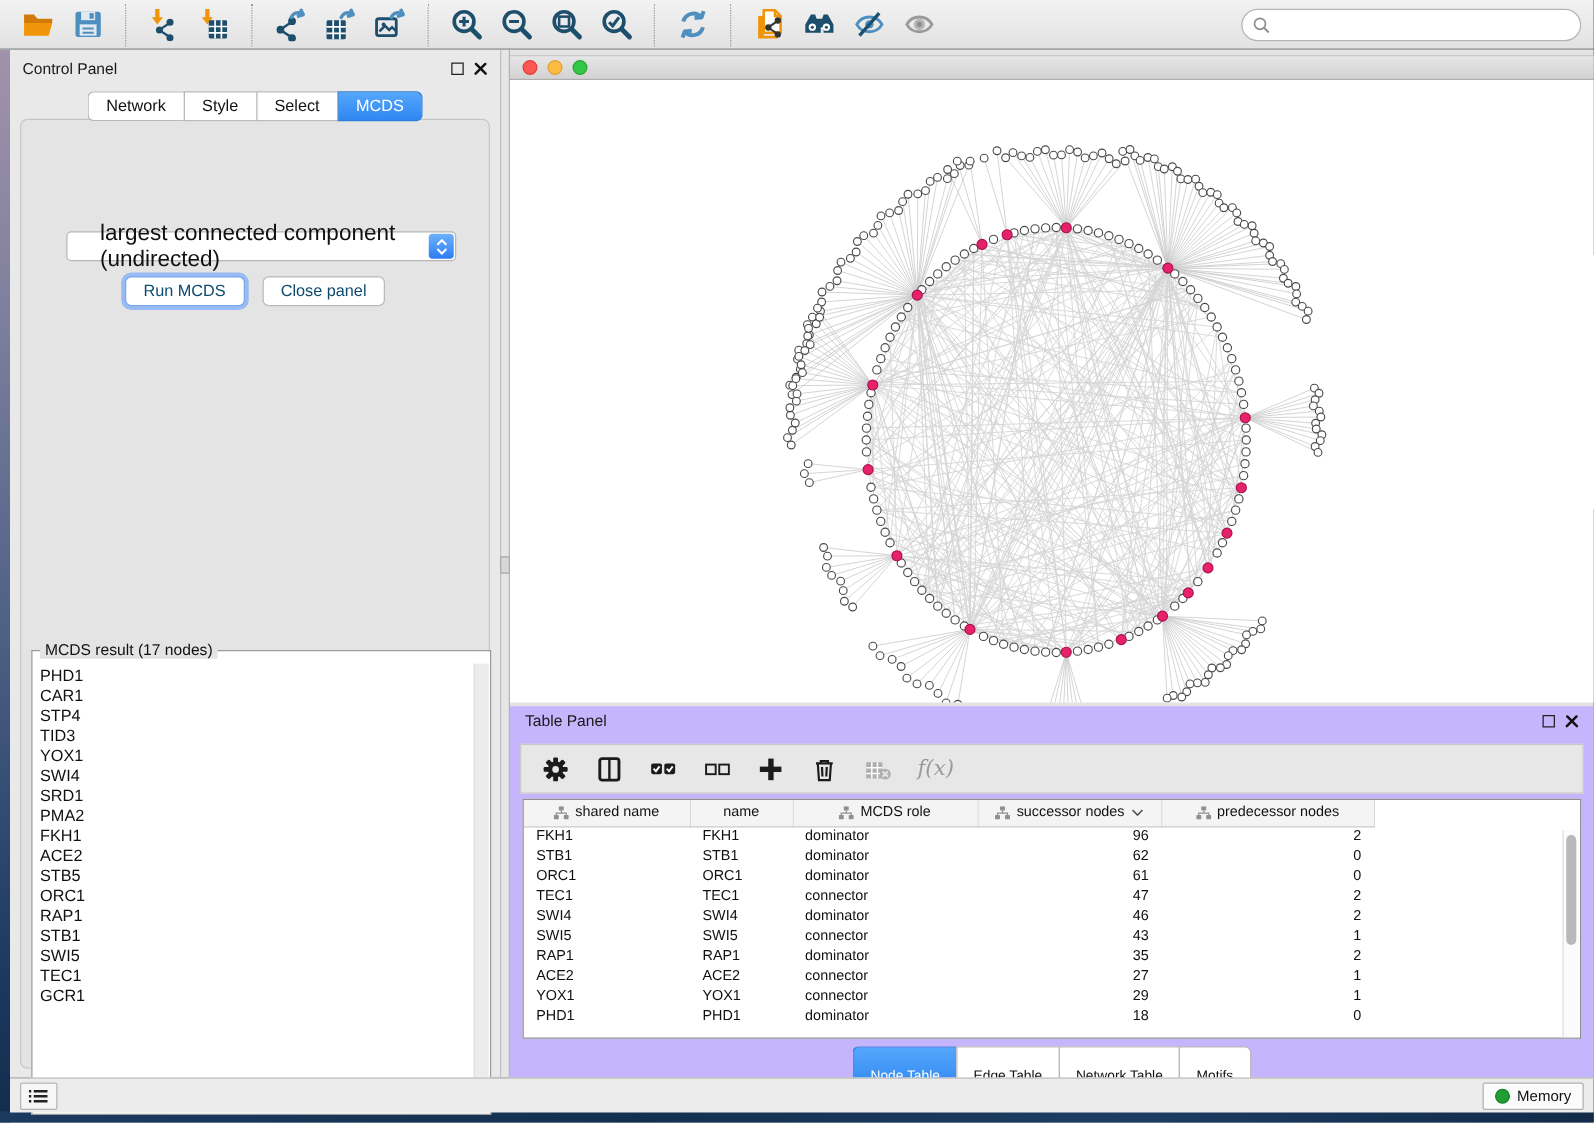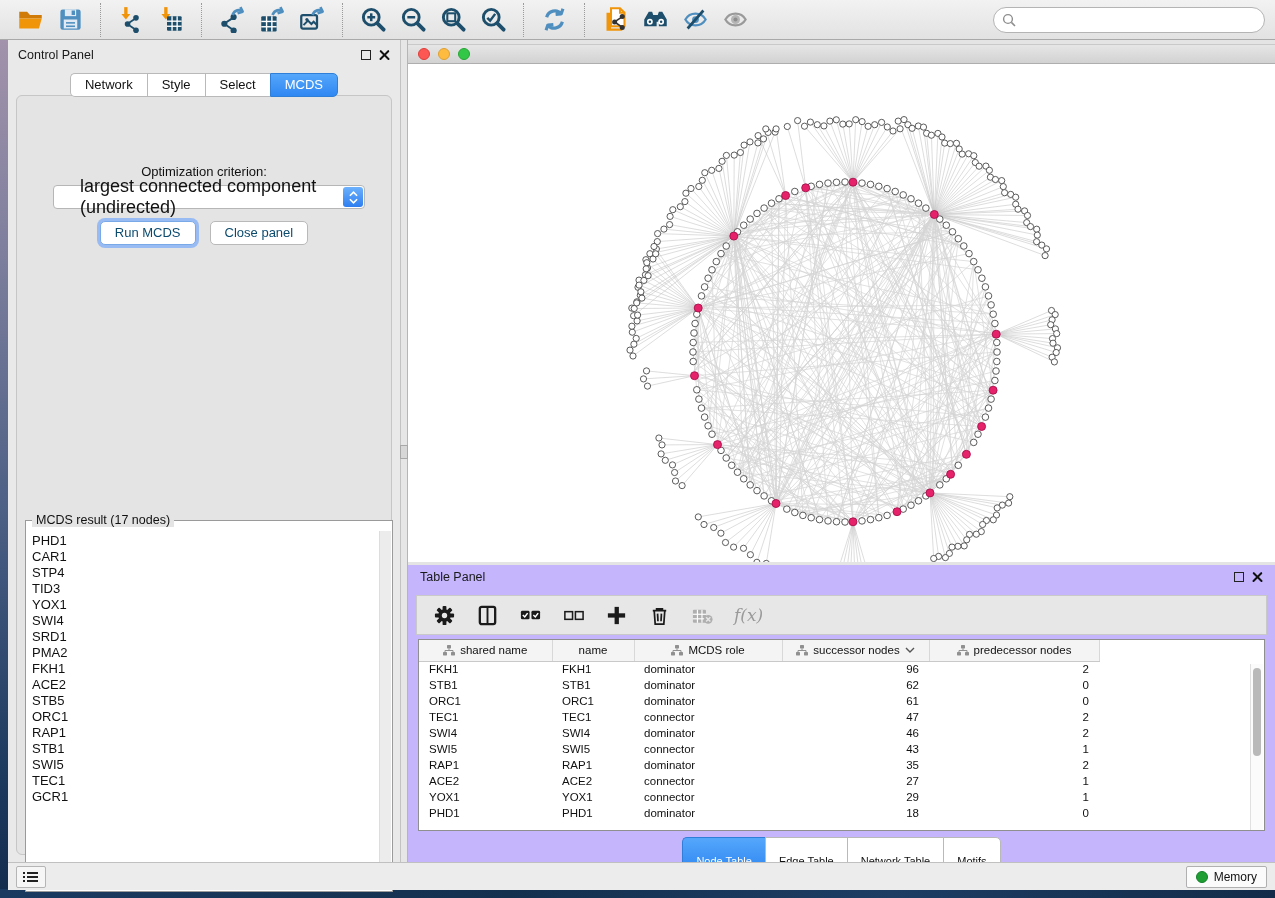--- a/index.html
+++ b/index.html
@@ -287,21 +287,20 @@
       <span class="close-x"></span>
     </span>
   </div>
   <div class="cp-tabs" id="cp-tabs">
       <div class="cp-tab">Network</div>
       <div class="cp-tab">Style</div>
       <div class="cp-tab">Select</div>
       <div class="cp-tab sel">MCDS</div>
     </div>
   <div class="cp-inner">
-    <div class="opt-label">Optimization criterion:</div>
     <div class="opt-select">
       <span>largest connected component (undirected)</span>
       <span class="opt-stepper">
         <svg viewBox="0 0 10 6">
             <polyline points="1,5 5,1 9,5" fill="none" stroke="#fff" stroke-width="1.8"></polyline>
           </svg>
         <svg viewBox="0 0 10 6">
             <polyline points="1,1 5,5 9,1" fill="none" stroke="#fff" stroke-width="1.8"></polyline>
           </svg>
       </span>

